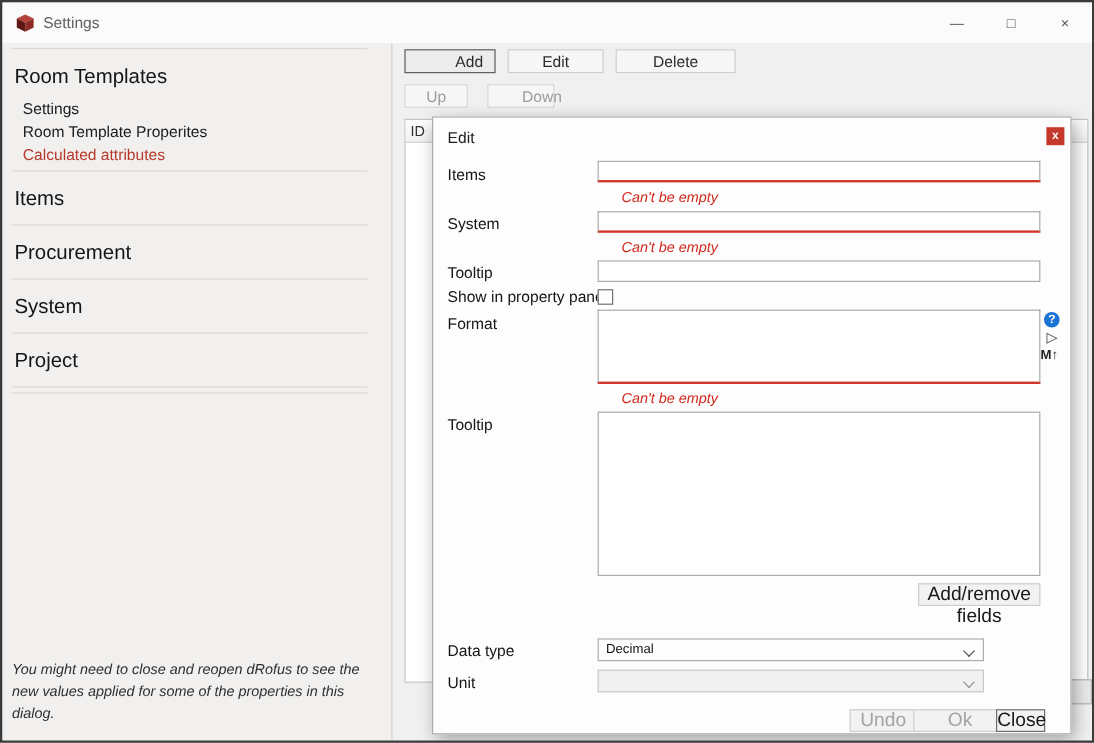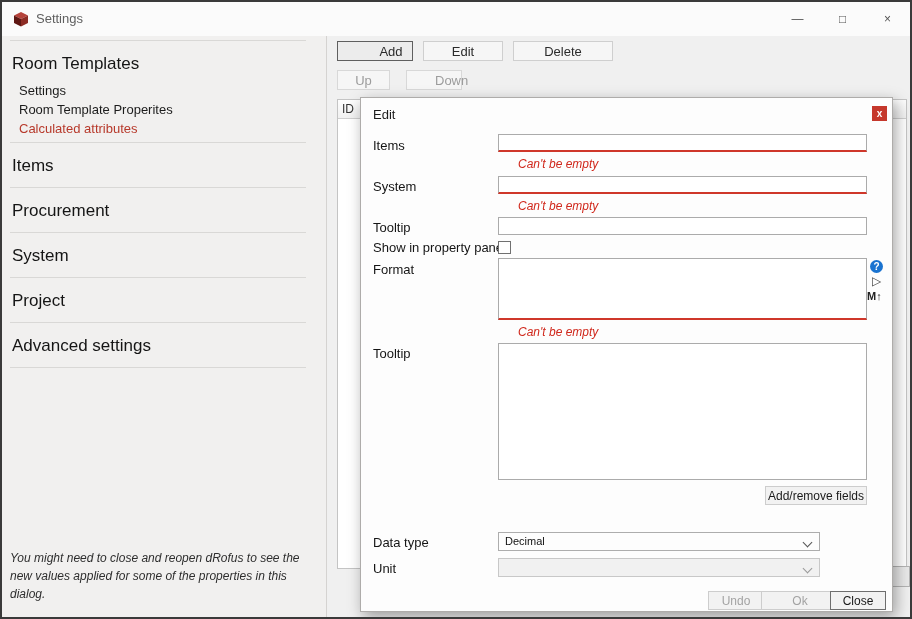--- a/index.html
+++ b/index.html
@@ -38,21 +38,21 @@
   .txt{position:absolute;left:137px;width:369px;height:18px;box-sizing:border-box;border:1px solid #ababab;font:13px "Liberation Sans",sans-serif;padding:0 4px;background:#fff;outline:none;}
   .txt.invalid,.ta.invalid{border-bottom:2px solid #cf372a;}
   .ta{position:absolute;left:137px;width:369px;box-sizing:border-box;border:1px solid #ababab;background:#fff;resize:none;font:13px "Liberation Sans",sans-serif;outline:none;}
   .validation{position:absolute;left:157px;font-size:12px;font-style:italic;color:#d0281c;}
   .checkbox{position:absolute;left:137px;width:13px;height:13px;background:#fff;border:1px solid #707070;box-sizing:border-box;}
   .listbox{position:absolute;left:137px;width:369px;height:137px;background:#fff;border:1px solid #ababab;box-sizing:border-box;}
   .select{position:absolute;left:137px;width:322px;height:19px;box-sizing:border-box;border:1px solid #adadad;background:#fdfdfd;font-size:11px;color:#111;padding:2px 20px 0 6px;cursor:default;}
   .select.disabled{background:#f1f1f1;border-color:#c8c8c8;color:#999;}
   .chev{position:absolute;right:8px;top:6px;width:6px;height:6px;border-right:1px solid #555;border-bottom:1px solid #555;transform:rotate(45deg);}
   .select.disabled .chev{border-color:#999;}
-  .dlg-btn{position:absolute;height:19px;font-family:"Liberation Sans",sans-serif;font-size:12px;background:#f2f2f2;border:1px solid #cdcdcd;color:#1a1a1a;padding:0;cursor:default;}
+  .dlg-btn{position:absolute;height:19px;font-family:"Liberation Sans",sans-serif;font-size:16px;background:#f2f2f2;border:1px solid #cdcdcd;color:#1a1a1a;padding:0;cursor:default;}
   .dlg-btn.disabled{color:#a3a3a3;}
   .dlg-btn.strong{border-color:#6e6e6e;}
   .help-icon{position:absolute;left:509px;top:162px;width:13px;height:13px;border-radius:50%;background:#1a73d0;color:#fff;font-size:10px;font-weight:bold;display:flex;align-items:center;justify-content:center;}
   .play-icon{position:absolute;left:511px;top:176px;font-size:12px;color:#444;}
   .markup-icon{position:absolute;left:506px;top:192px;font-size:11px;font-weight:bold;color:#222;}
 </style>
 </head>
 <body>
 
 <div class="window">
@@ -87,21 +87,20 @@
     <div class="side-sub selected">Calculated attributes</div>
     <div class="side-sep"></div>
     <div class="side-header">Items</div>
     <div class="side-sep"></div>
     <div class="side-header">Procurement</div>
     <div class="side-sep"></div>
     <div class="side-header">System</div>
     <div class="side-sep"></div>
     <div class="side-header">Project</div>
     <div class="side-sep"></div>
-    <div class="side-header">Advanced settings</div>
     <div class="side-sep"></div>
     <div class="sidebar-note">You might need to close and reopen dRofus to see the new values applied for some of the properties in this dialog.</div>
   </div>
 
   <div class="main">
     <button class="btn primary" style="left:9px;top:5px;width:76px;padding-left:32px;">Add</button>
     <button class="btn" style="left:95px;top:5px;width:80px;">Edit</button>
     <button class="btn" style="left:185px;top:5px;width:100px;">Delete</button>
     <button class="btn dim" style="left:9px;top:34px;width:53px;">Up</button>
     <button class="btn dim" style="left:78px;top:34px;width:56px;padding-left:28px;">Down</button>
@@ -155,16 +154,16 @@
     </div>
 
     <label class="lbl" style="top:463px;">Unit</label>
     <div class="select disabled" style="top:460px;">
       <span></span>
       <span class="chev"></span>
     </div>
 
     <button class="dlg-btn disabled" style="left:330px;top:493px;width:56px;margin-left:17px;">Undo</button>
     <button class="dlg-btn disabled" style="left:400px;top:493px;width:78px;">Ok</button>
-    <button class="dlg-btn strong" style="left:469px;top:493px;width:56px;">Close</button>
+    <button class="dlg-btn strong" style="left:469px;top:493px;width:41px;">Close</button>
   </div>
 
 </div>
 
 </body></html>

